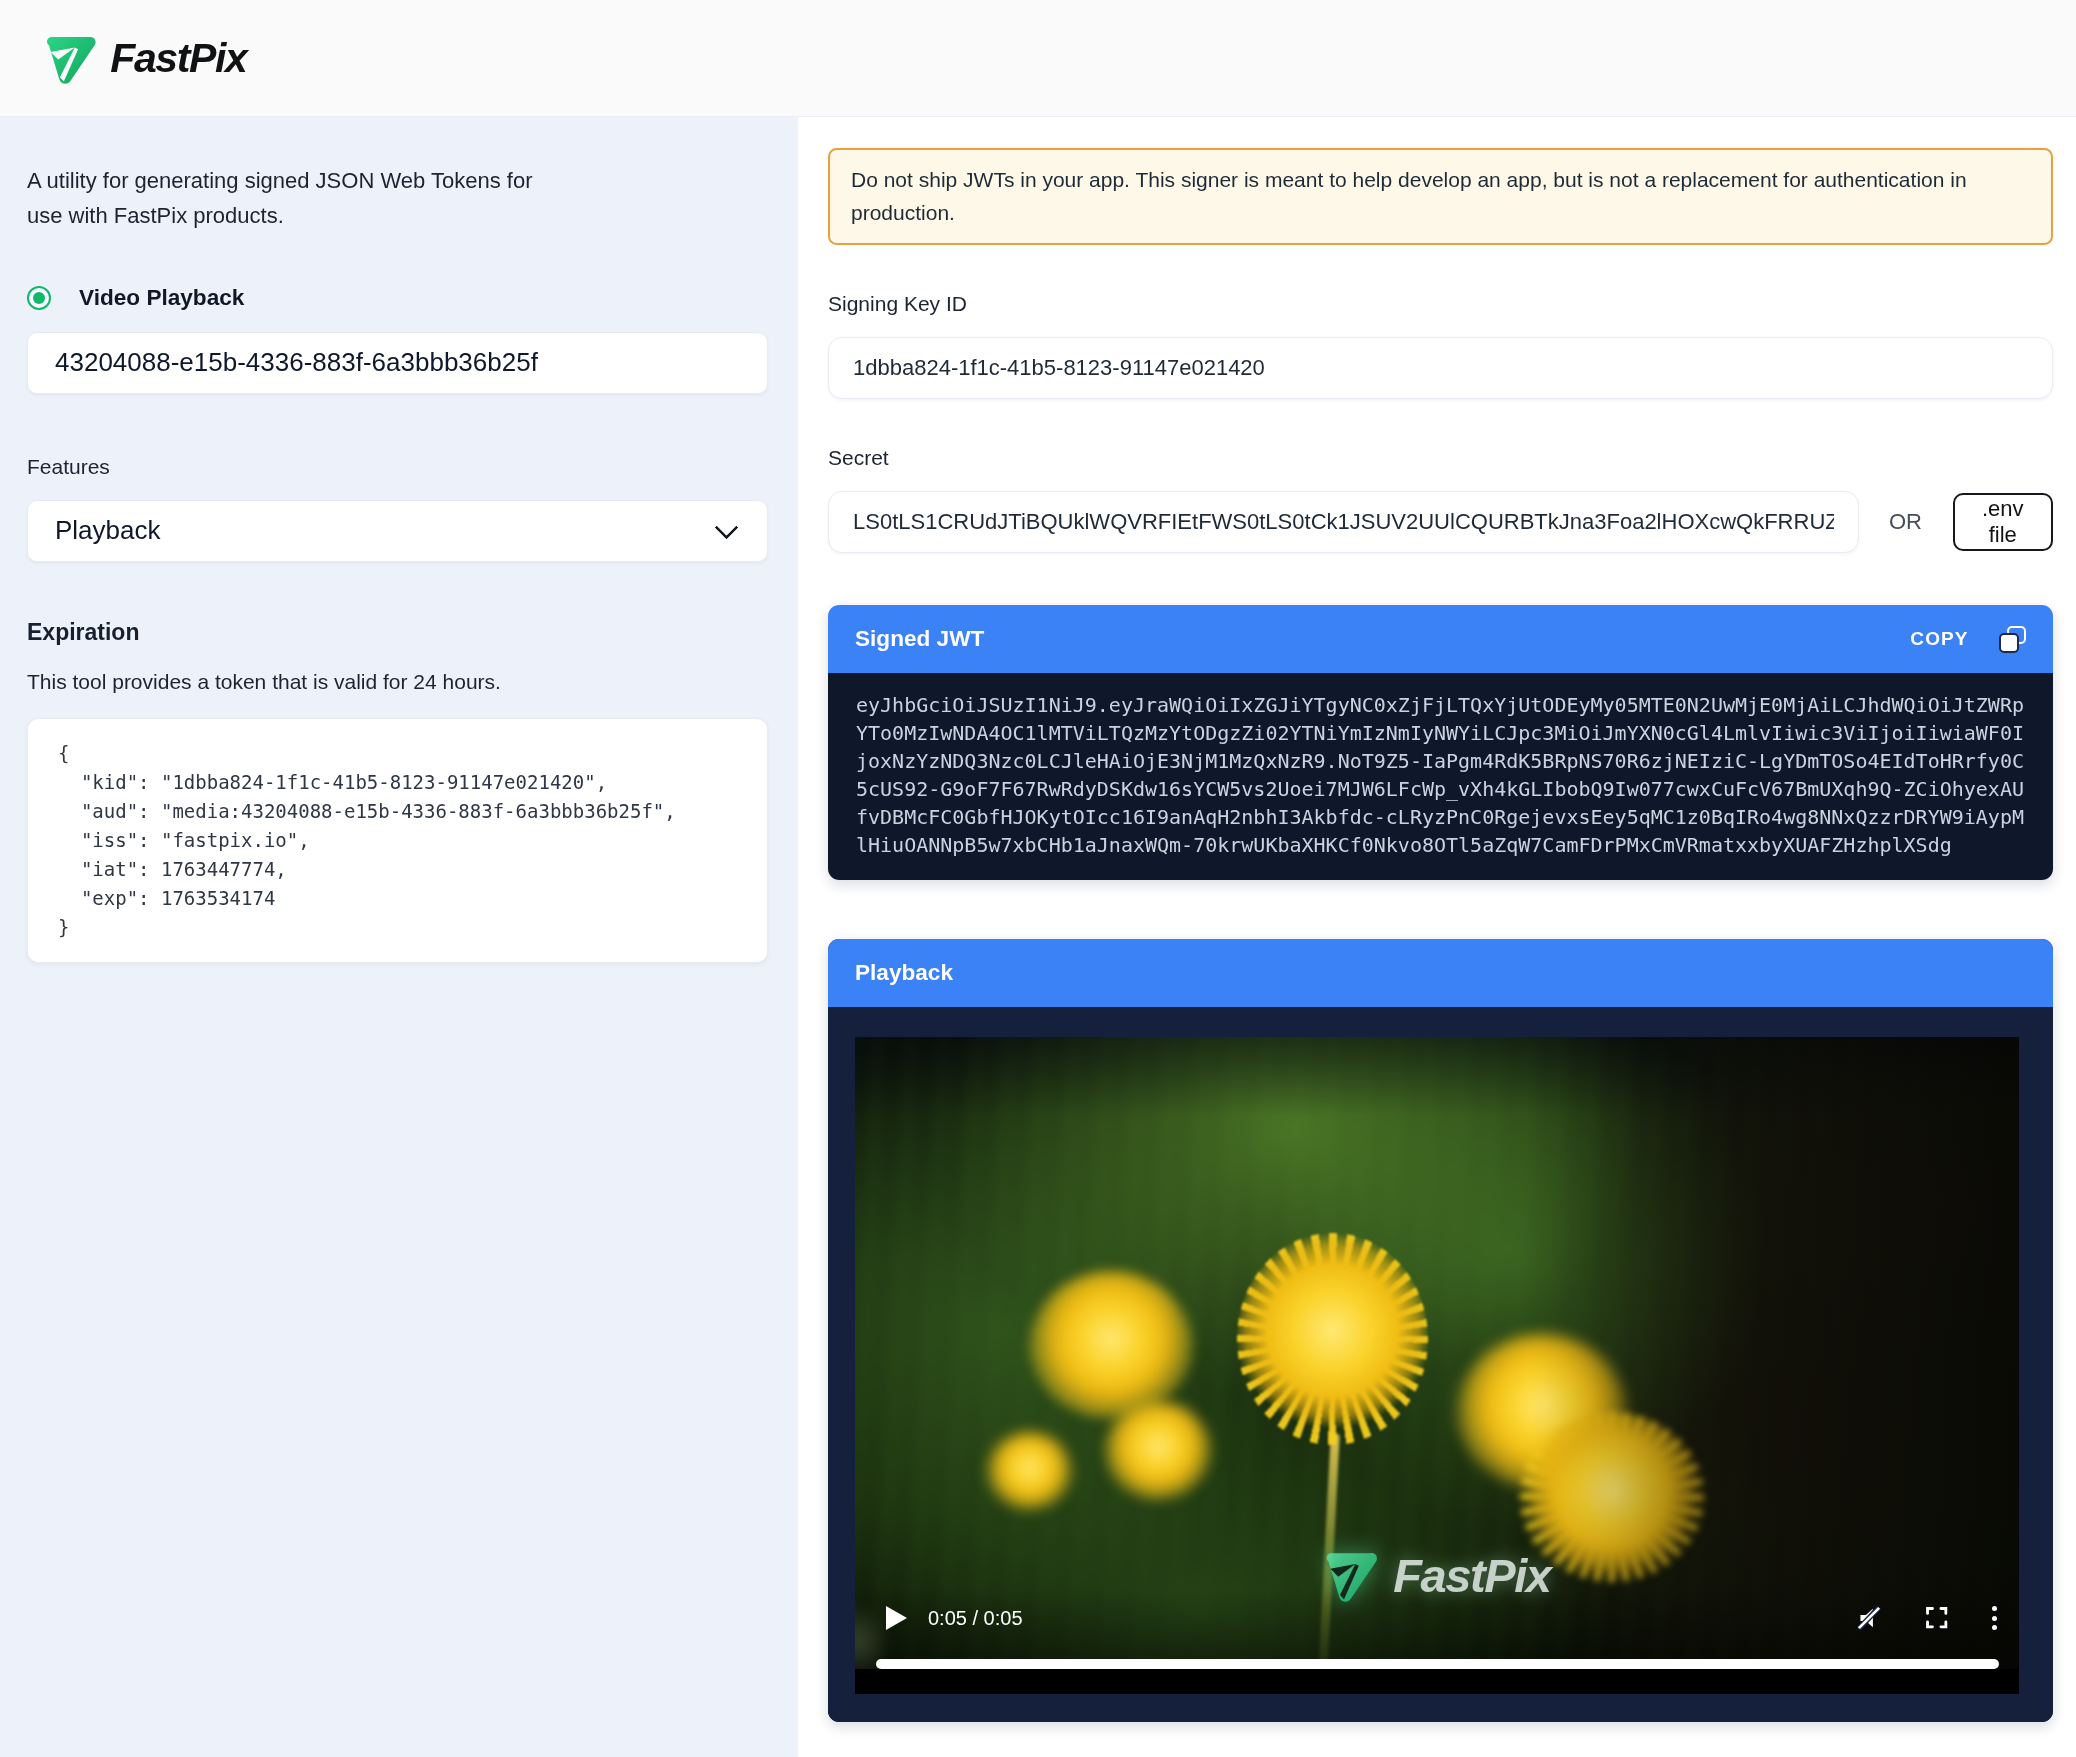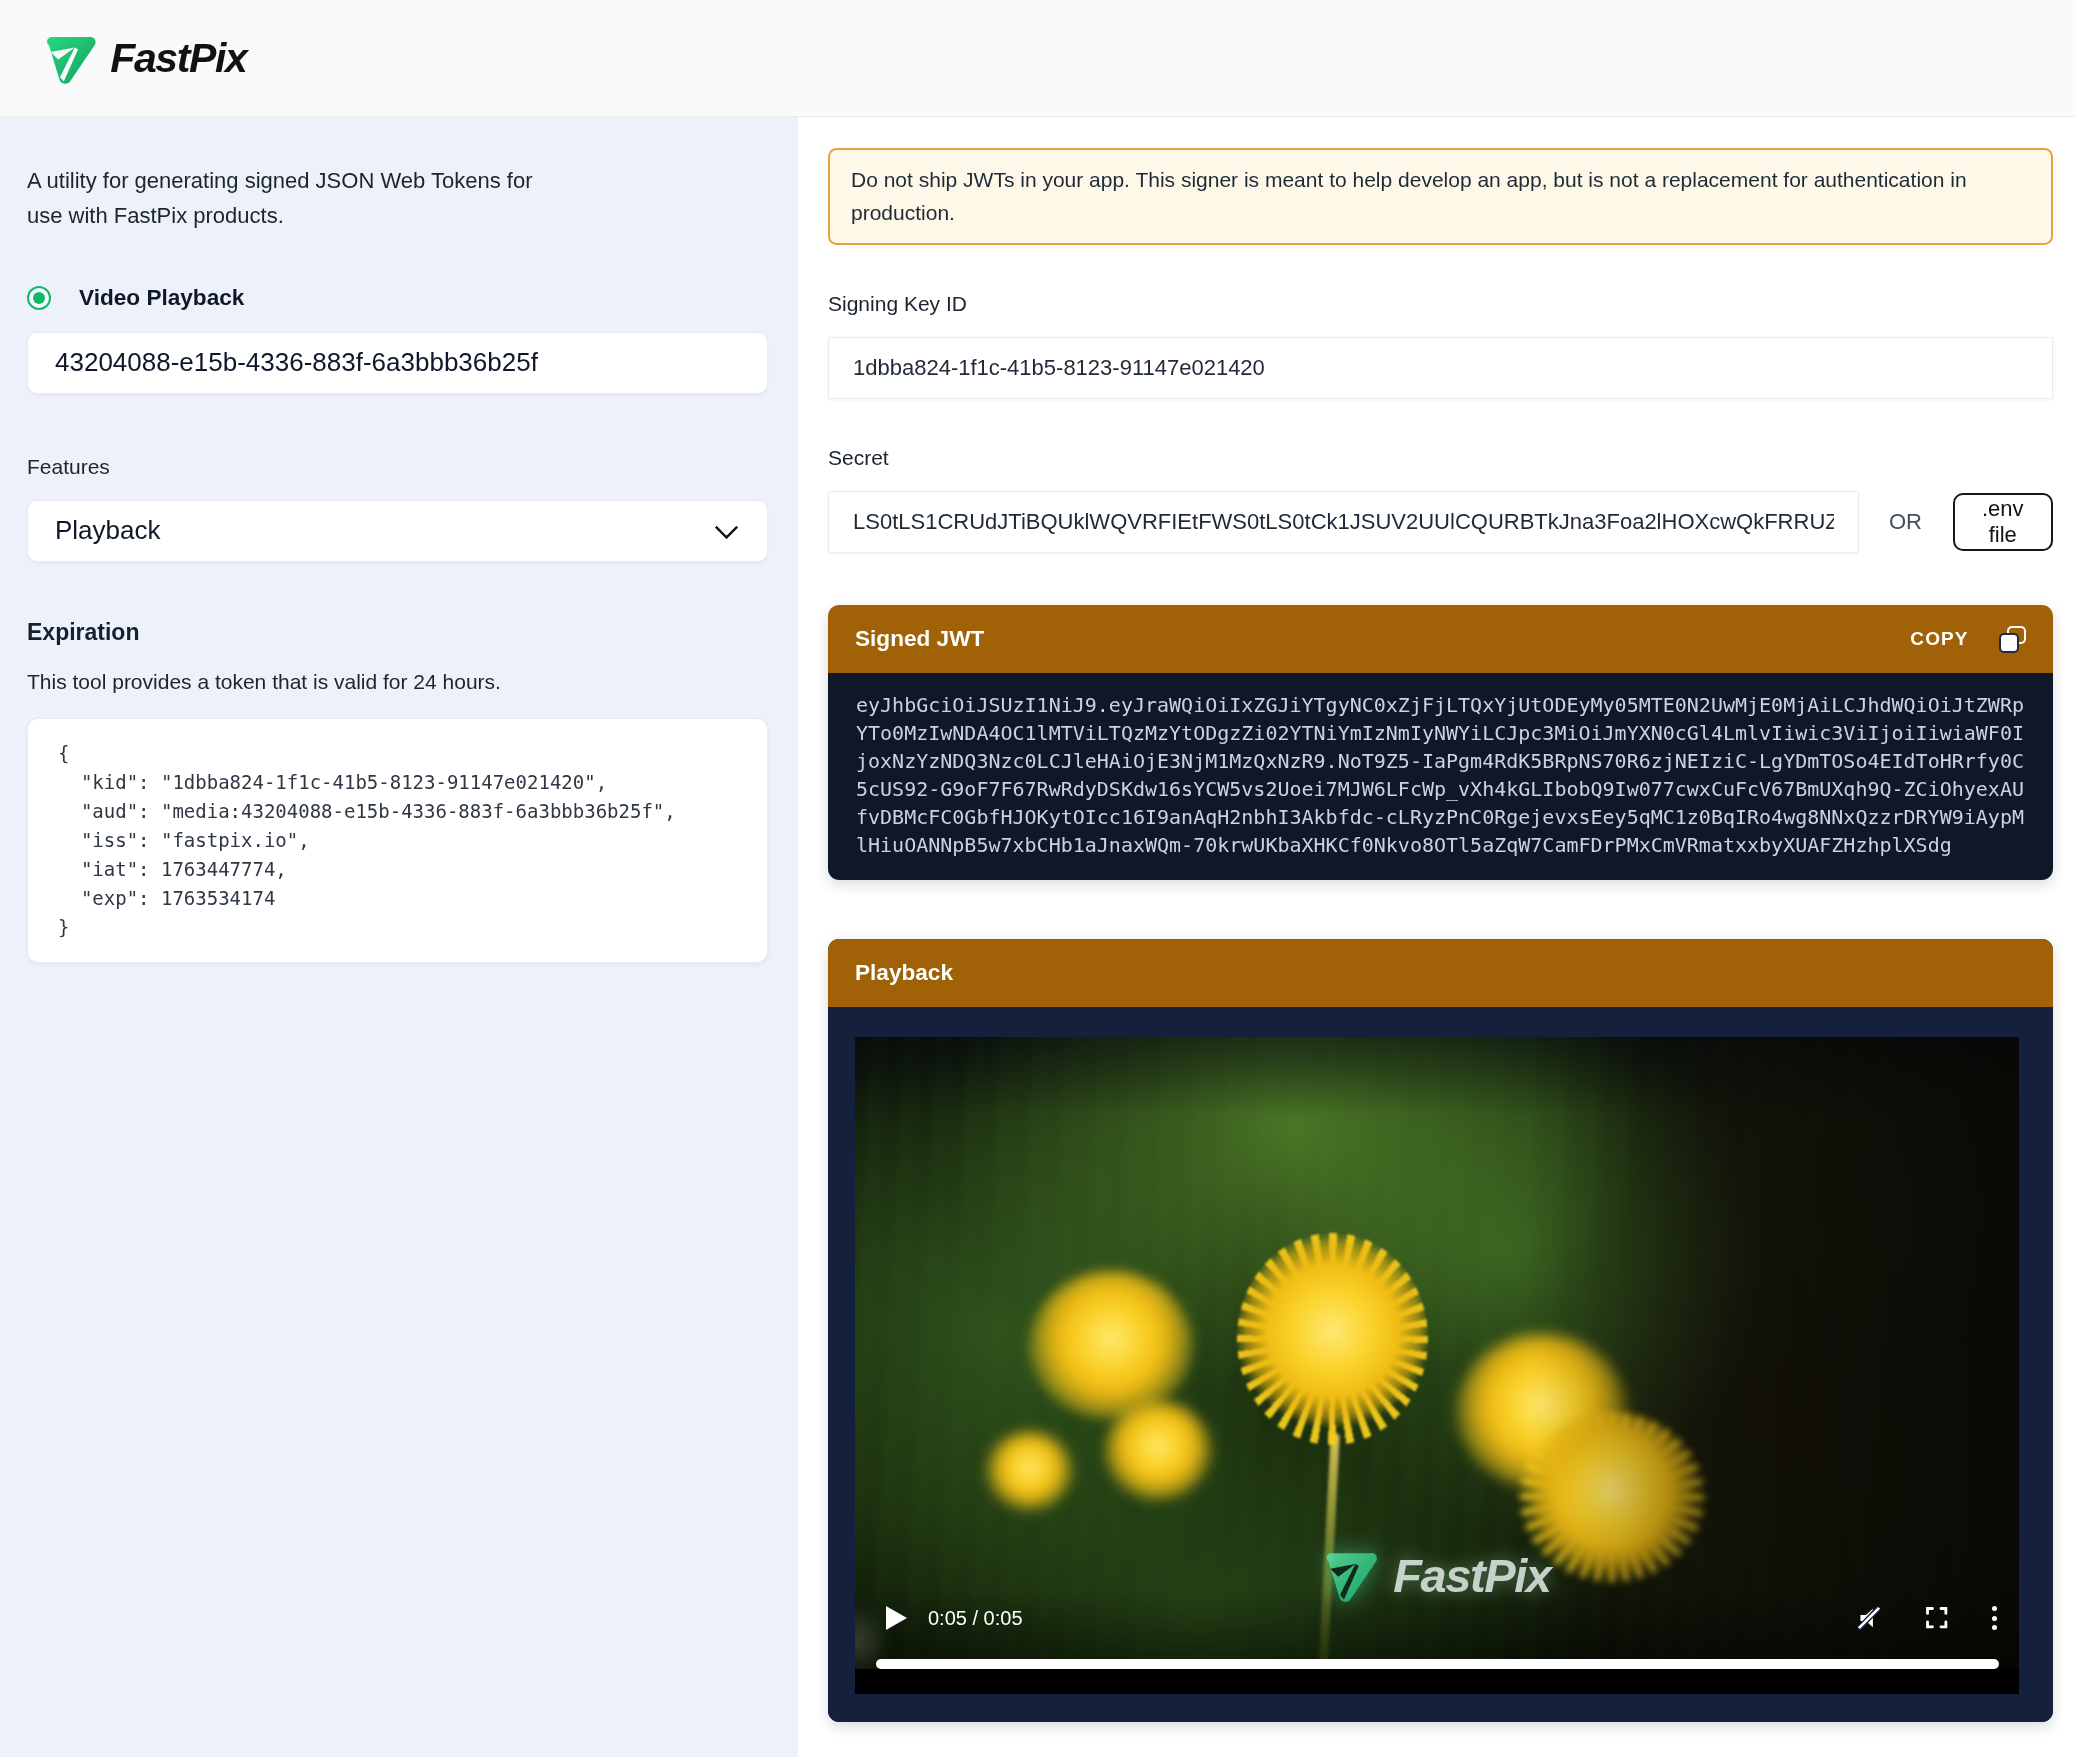--- a/index.html
+++ b/index.html
@@ -61,36 +61,36 @@
   }
 
   
   .warning{
     border:2.1px solid #e8a13c; background:#fdf8e8; border-radius:8.5px;
     padding:14px 21px; font-size:21px; line-height:32.5px; color:#1f2a37;
   }
   .m-label{ font-size:21px; color:#1b2430; margin-top:47px; }
   .m-input{
     margin-top:21px; width:100%; height:62px; background:#fff;
-    border:1.4px solid #e8ebf3; border-radius:2px; padding:0 24px;
+    border:1.4px solid #e8ebf3; border-radius:14px; padding:0 24px;
     font-size:22px; color:#1f2937; box-shadow:0 1.4px 2.8px rgba(16,24,40,.04);
     font-family:"Liberation Sans", sans-serif;
   }
   .secret-row{ display:flex; align-items:center; margin-top:21px; }
   .secret-row .m-input{ margin-top:0; width:1031px; flex:0 0 1031px; white-space:nowrap; overflow:hidden; }
   .or-label{ font-size:22px; color:#454e5c; margin:0 31px 0 30px; }
   .env-btn{
     height:58px; padding:0 27px; background:#fff; border:2.8px solid #14171c; border-radius:10px;
     font-size:22px; color:#101214; font-family:"Liberation Sans", sans-serif; cursor:pointer;
     display:flex; align-items:center;
   }
 
   .dark-panel{ margin-top:52px; border-radius:11.3px; overflow:hidden; box-shadow:0 4.2px 12.7px rgba(16,24,40,.15); }
   .panel-header{
-    background:#a16207; height:68px; display:flex; align-items:center; justify-content:space-between;
+    background:#3b82f6; height:68px; display:flex; align-items:center; justify-content:space-between;
     padding:0 27px;
   }
   .panel-title{ font-size:22.6px; font-weight:600; color:#ffffff; }
   .copy-btn{ display:flex; align-items:center; gap:30px; cursor:pointer; background:none; border:none; }
   .copy-label{ font-size:19px; font-weight:600; letter-spacing:1.1px; color:#ffffff; font-family:"Liberation Sans", sans-serif; }
   .copy-icon{ position:relative; width:27px; height:27px; }
   .copy-icon .back{
     position:absolute; top:0; right:0; width:18.4px; height:18.4px;
     border:2.8px solid #fff; border-radius:5px;
   }

